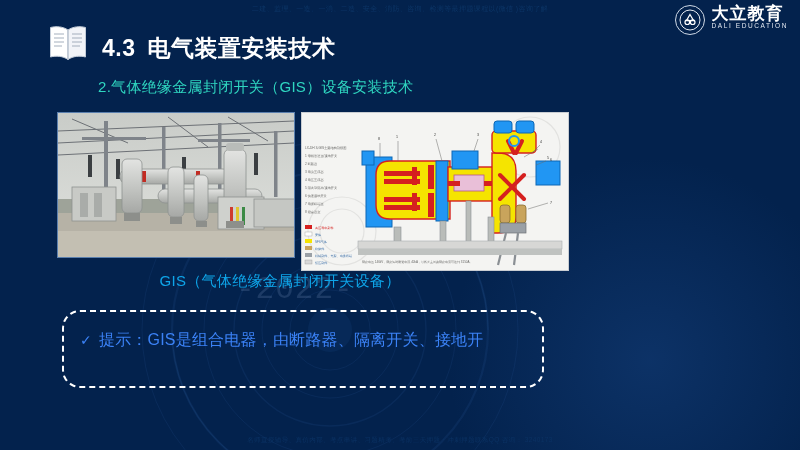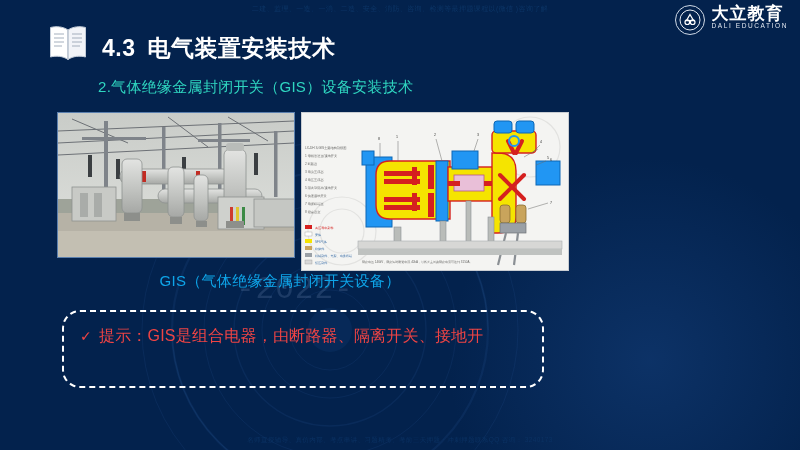--- a/index.html
+++ b/index.html
@@ -158,22 +158,22 @@
     position: absolute;
     left: 62px; top: 310px;
     width: 482px; height: 78px;
     border: 2px dashed #ffffff;
     border-radius: 18px;
     box-sizing: border-box;
     padding: 9px 16px 0 16px;
   }
   .tip-line {
     font-size: 16px;
-    color: #ef4444;
-    line-height: 30px;
+    color: #3b82f6;
+    line-height: 37px;
     white-space: nowrap;
     letter-spacing: .2px;
   }
   .tip-check {
     margin-right: 7px;
     font-size: 14px;
   }
 
   
   .footer-note {

